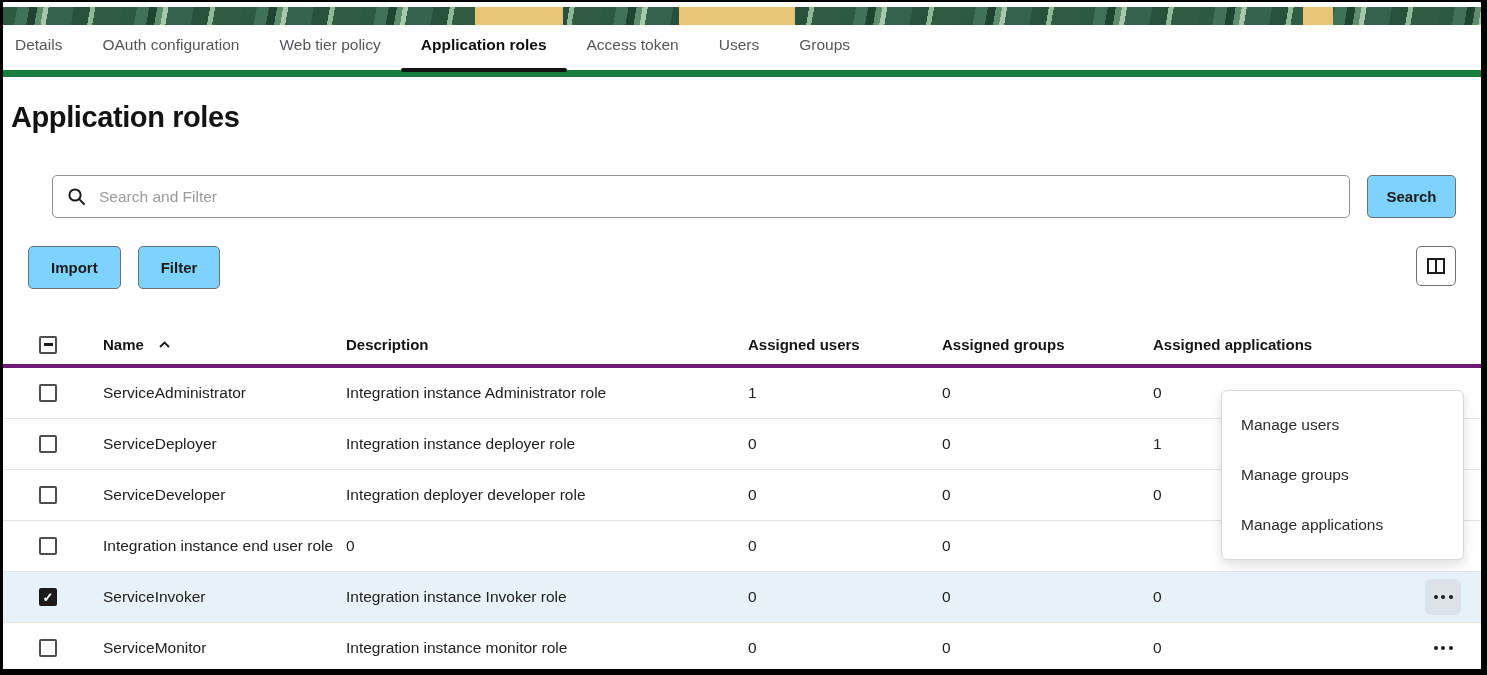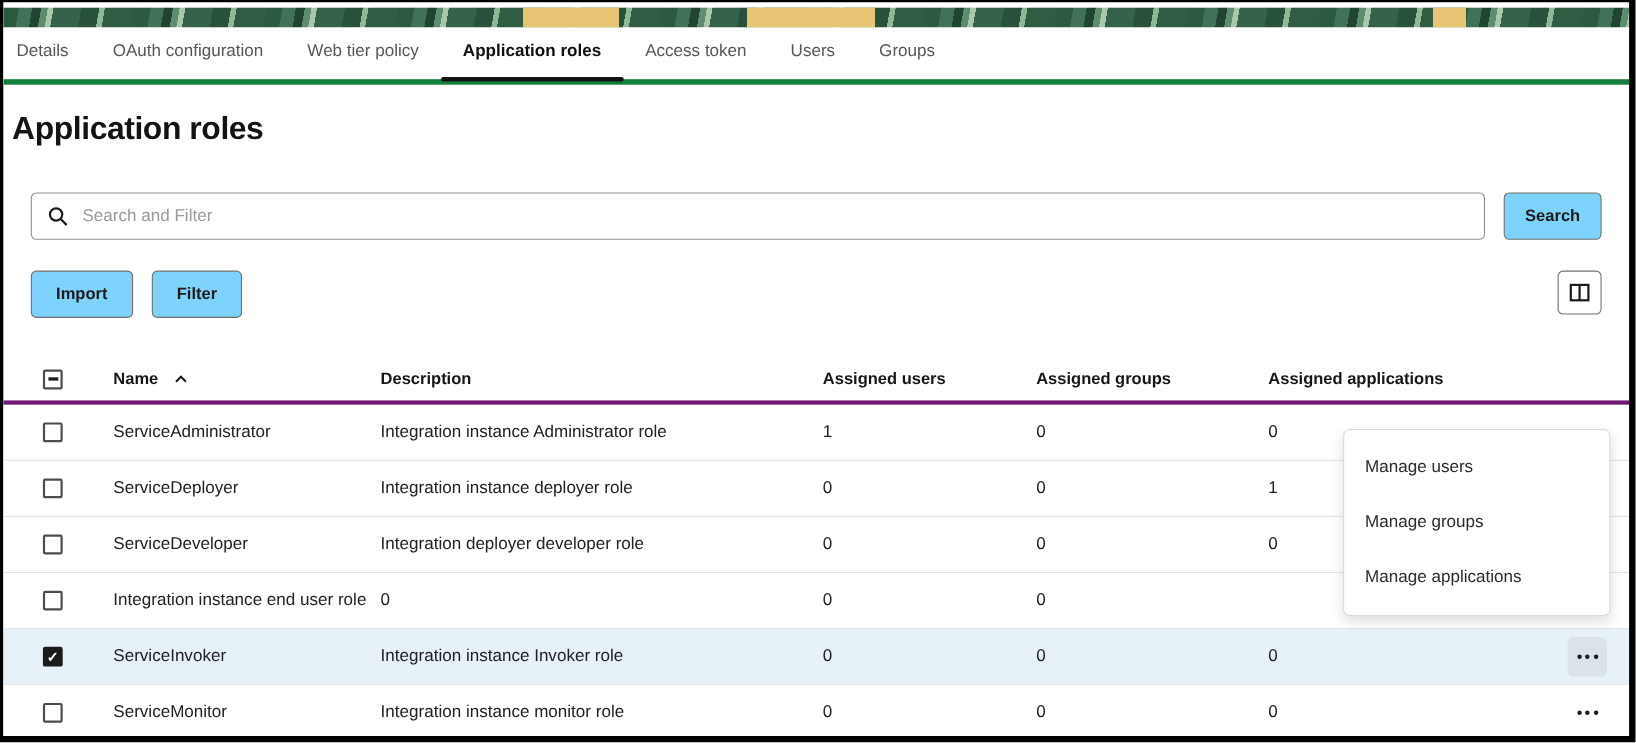--- a/index.html
+++ b/index.html
@@ -15,37 +15,37 @@
     background:
       linear-gradient(90deg, transparent 0 472px, #e8c474 472px 560px, transparent 560px 676px,
         #e8c474 676px 792px, transparent 792px 1300px, #e8c474 1300px 1330px, transparent 1330px),
       repeating-linear-gradient(100deg,
         #2c5a41 0 14px, #417257 14px 26px, #1f4530 26px 34px, #5d8d6e 34px 40px,
         #a9c8ab 40px 45px, #35624a 45px 70px, #27513a 70px 86px, #8fb896 86px 91px, #305c44 91px 118px);
   }
   
   .tabbar {
     display:flex; align-items:flex-end; height:52px; padding-left:10px;
-    border-bottom:5px solid #15803d; background:#fff;
+    border-bottom:7px solid #15803d; background:#fff;
   }
   .tab {
     position:relative; padding:0 20px 16px 20px; font-size:15.5px; color:#54565a;
     font-weight:500; cursor:pointer; white-space:nowrap;
   }
   .tab:first-child { padding-left:2px; }
   .tab.active { color:#100f0e; font-weight:700; }
   .tab.active .underline {
     position:absolute; left:0; right:0; bottom:-2px; height:4px;
     background:#131313; border-radius:3px;
   }
   .tab:first-child.active .underline { left:-8px; }
   
   .page-title { margin:24px 0 0 8px; font-size:29px; font-weight:800; color:#131313; letter-spacing:-0.4px; }
   
-  .search-row { display:flex; gap:17px; margin-top:41px; padding:0 25px 0 25px; align-items:center; }
+  .search-row { display:flex; gap:17px; margin-top:41px; padding:0 25px 0 25px; align-items:center;margin-left:24px; }
   .search-box {
     flex:1; height:43px; border:1px solid #919191; border-radius:5px;
     display:flex; align-items:center; padding:0 14px; gap:12px; background:#fff;
   }
   .search-box input {
     flex:1; border:none; outline:none; font-size:15.5px; color:#1b1b1b;
     font-family:"Liberation Sans", sans-serif; background:transparent;
   }
   .search-box input::placeholder { color:#9a9a9a; }
   .btn {

